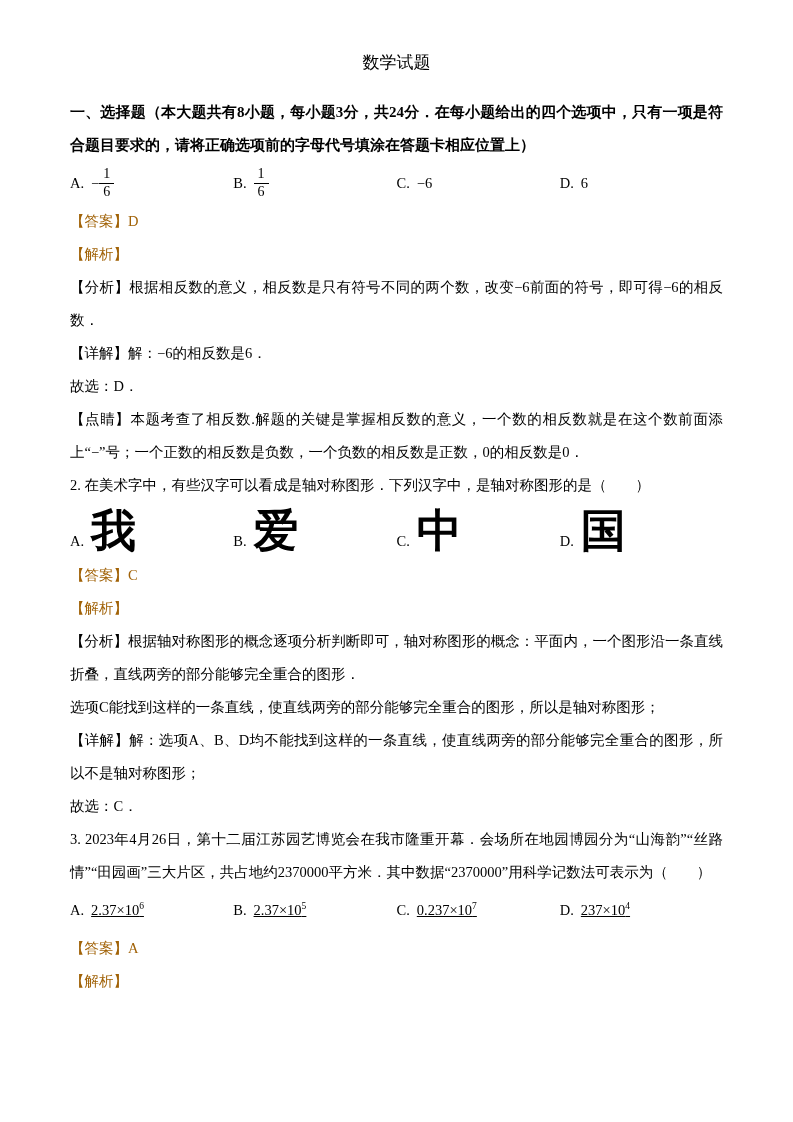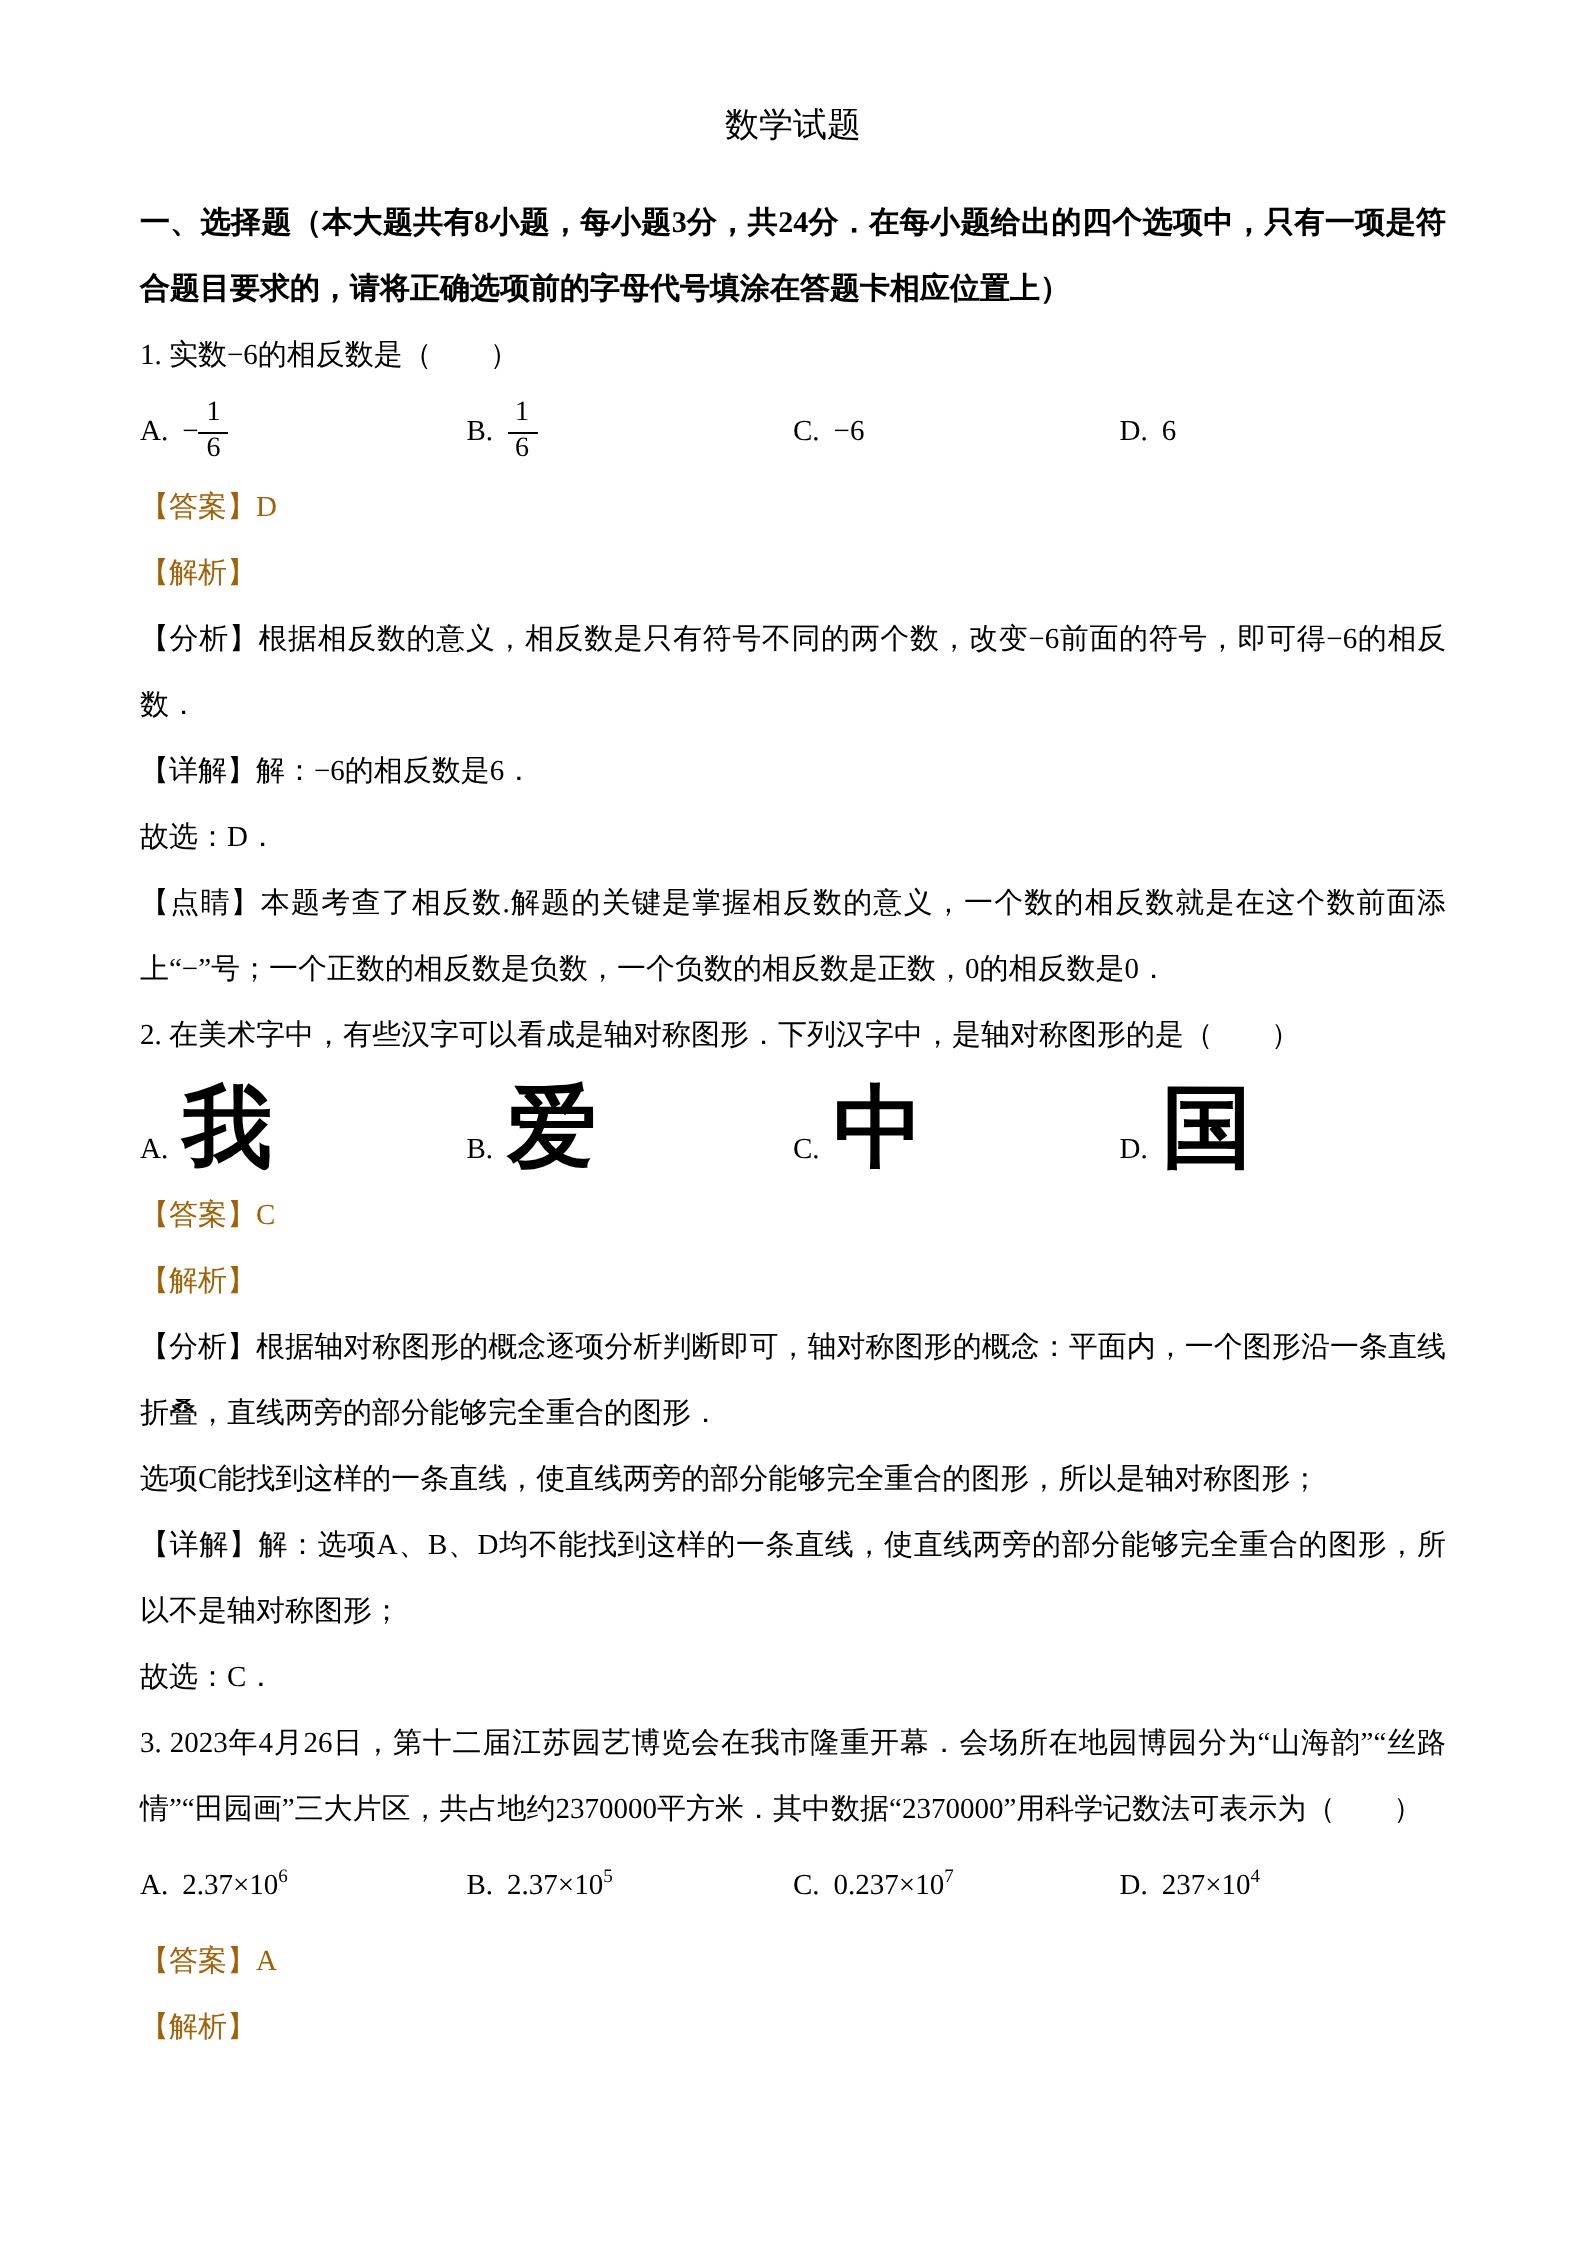--- a/index.html
+++ b/index.html
@@ -53,38 +53,37 @@
   .frac .den { display: block; padding-top: 1px; }
   .big-row { min-height: 57px; }
   .big-row .opt { align-items: baseline; }
   .big-char {
     font-family: "Liberation Sans", "DejaVu Sans", sans-serif;
     font-weight: 900;
     font-size: 45px;
     line-height: 1.05;
     letter-spacing: 0;
   }
-  .sci { white-space: nowrap; }
+  .sci { white-space: nowrap; text-decoration: underline; }
   .sci sup {
     font-size: 9.5px;
     vertical-align: super;
     line-height: 0;
   }
 </style>
 </head>
 <body>
 
 <div class="page">
 
   <h1 class="title">数学试题</h1>
 
   <p class="line bold">一、选择题（本大题共有8小题，每小题3分，共24分．在每小题给出的四个选项中，只有一项是符合题目要求的，请将正确选项前的字母代号填涂在答题卡相应位置上）</p>
 
   <section>
-    <p class="line">1. 实数−6的相反数是（　　）</p>
 
     <div class="opts-row">
       <div class="opt">
         <span class="opt-label">A.</span>
         <span class="opt-body">
             <span>−</span>
             <span class="frac">
               <span class="num">1</span>
               <span class="den">6</span>
             </span>

